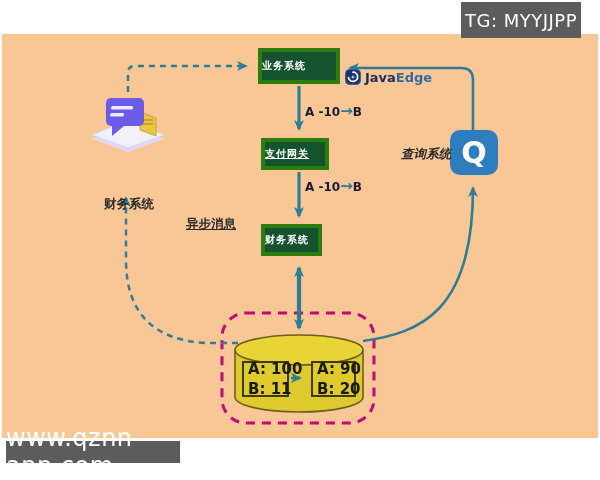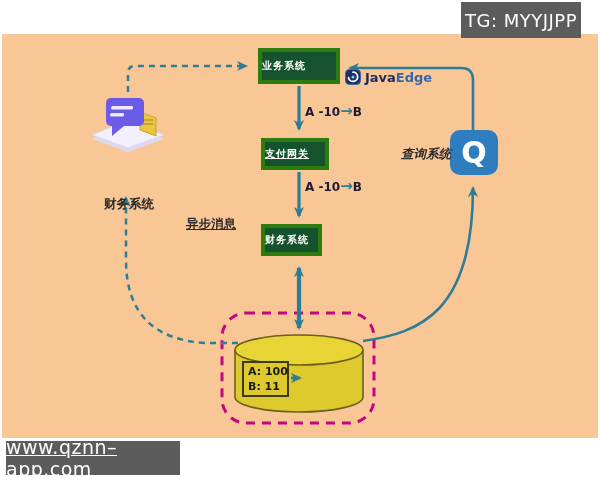--- a/index.html
+++ b/index.html
@@ -1,41 +1,41 @@
 <!DOCTYPE html>
 <html><head>
 <meta charset="utf-8">
 <style>
   * { margin:0; padding:0; box-sizing:border-box; }
   body { font-family:"DejaVu Sans","Liberation Sans",sans-serif; background:#fff; }
   .frame { position:relative; width:600px; height:480px; background:#fff; overflow:hidden; }
   .peach { position:absolute; left:2px; top:34px; width:596px; height:404px; background:#F9C795; }
   .badge { position:absolute; background:#5C5C5C; color:#fff; display:flex; align-items:center; justify-content:center; letter-spacing:0.5px; }
   .badge-tg { left:461px; top:2px; width:120px; height:36px; font-size:18px; }
-  .badge-www { left:6px; top:441px; width:174px; height:34px; font-size:19px;text-decoration:underline; }
+  .badge-www { left:6px; top:441px; width:174px; height:22px; font-size:24px; }
   svg.wires { position:absolute; left:0; top:0; width:600px; height:480px; }
   .node { position:absolute; background:#14532d; border:4px solid #2D7C10; color:#fff; font-weight:bold; font-size:10px; display:flex; align-items:center; letter-spacing:1px; }
   .node-business { left:258px; top:48px; width:82px; height:36px; }
   .node-payment  { left:261px; top:138px; width:68px; height:32px;text-decoration:underline; }
   .node-finance  { left:261px; top:224px; width:61px; height:32px; }
   .qbox { position:absolute; left:450px; top:130px; width:48px; height:45px; background:#2E7DBE; border-radius:10px; color:#fff; font-weight:bold; font-size:30px; display:flex; align-items:center; justify-content:center; }
   .cn-label { position:absolute; font-size:12.5px; font-weight:bold; color:#2b2b2b; white-space:nowrap; }
   .lbl-query { left:401px; top:146px;font-style:italic; }
   .lbl-message { left:104px; top:196px; }
   .lbl-async { left:186px; top:216px;text-decoration:underline; }
   .brand { position:absolute; left:345px; top:69px; display:flex; align-items:flex-end; gap:4px; }
   .brand-text { font-size:13px; font-weight:bold; }
   .brand-java { color:#1B2B5E; }
   .brand-edge { color:#3566A8; }
   .transfer { position:absolute; display:flex; align-items:center; font-size:12px; font-weight:bold; color:#1A1A35; }
   .transfer-1 { left:305px; top:104px; }
   .transfer-2 { left:305px; top:179px; }
   .transfer .arr { color:#2E7D96; font-size:15px; font-weight:bold; line-height:1; }
   .dbcard { position:absolute; width:47px; height:36px; background:#DFCA2D; border:2px solid #3E3910; display:flex; flex-direction:column; justify-content:center; padding-left:4px; gap:1px; }
-  .dbcard div { font-size:11px; font-weight:bold; color:#1A1A1A; line-height:1.25; white-space:nowrap; }
+  .dbcard div { font-size:15px; font-weight:bold; color:#1A1A1A; line-height:1.25; white-space:nowrap; }
   .dbcard-before { left:242px; top:361px; }
   .dbcard-after  { left:311px; top:361px; width:45px; }
   .msg-icon { position:absolute; left:90px; top:94px; }
 </style>
 </head>
 <body>
 
 <div class="frame">
   <div class="peach"></div>
 
@@ -119,16 +119,20 @@
   <div class="transfer transfer-2">
     <span>A -10</span>
     <span class="arr">→</span>
     <span>B</span>
   </div>
 
   <div class="dbcard dbcard-before">
     <div>A:  100</div>
     <div>B:  11</div>
   </div>
+  <div class="dbcard dbcard-after">
+    <div>A:  90</div>
+    <div>B:  20</div>
+  </div>
 
   <div class="badge badge-tg">TG: MYYJJPP</div>
   <div class="badge badge-www">www.qznn–app.com</div>
 </div>
 
 </body></html>

